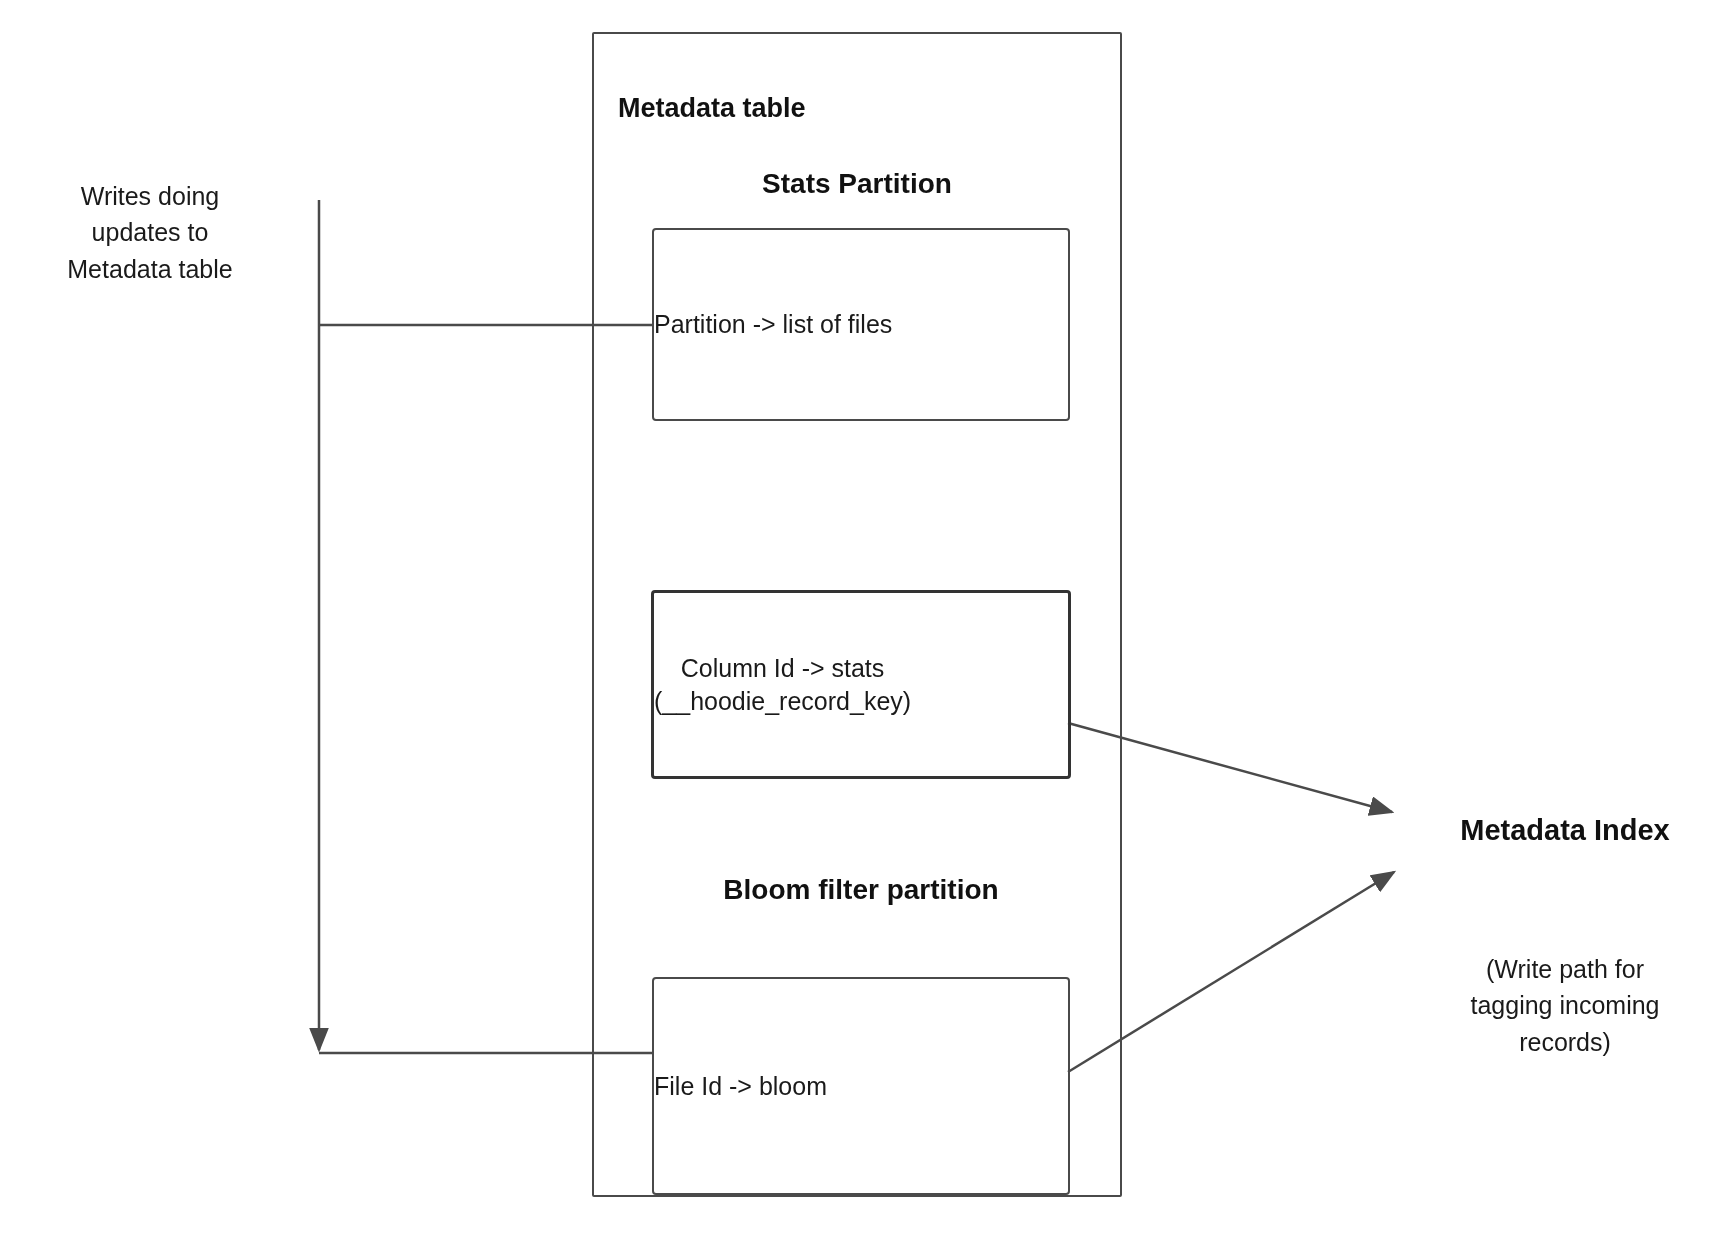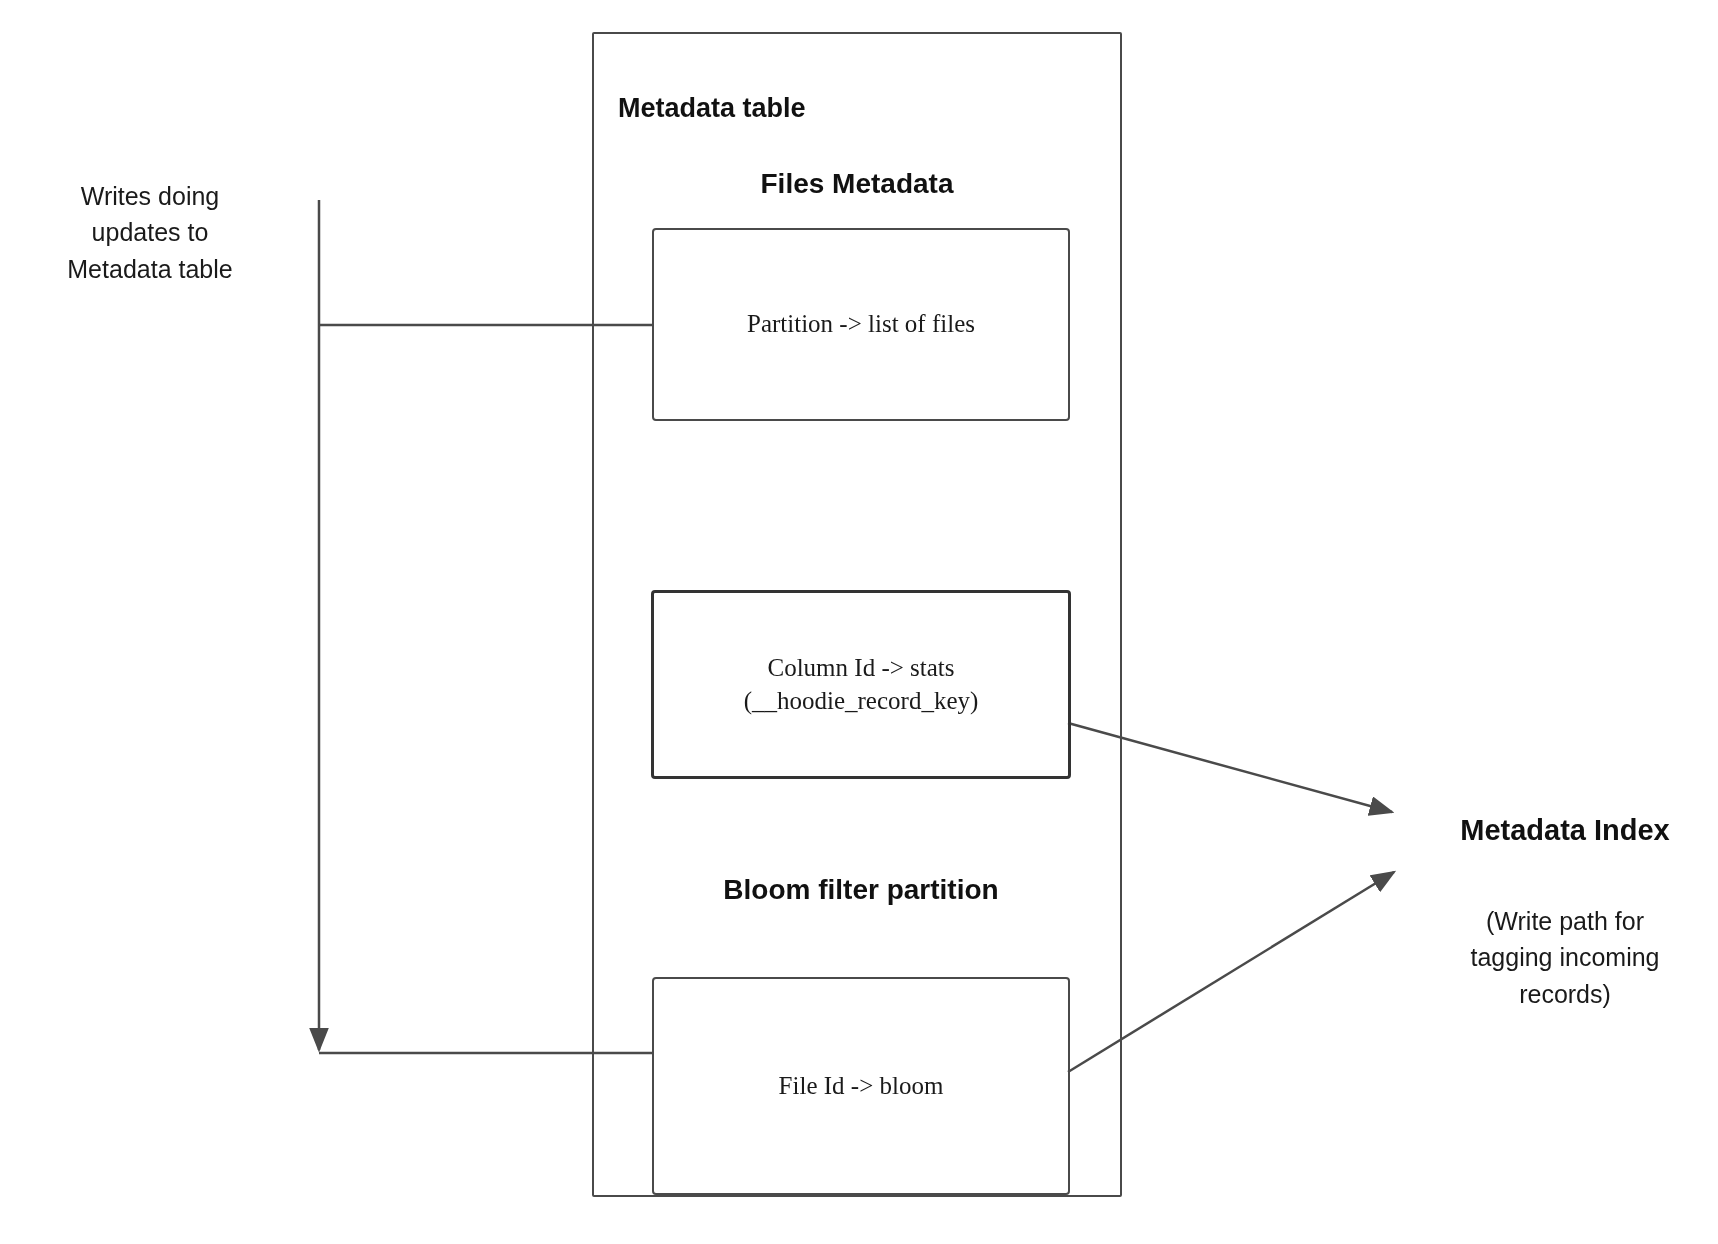--- a/index.html
+++ b/index.html
@@ -32,23 +32,22 @@
     border-radius: 4px;
     background: transparent;
   }
   .outer-box {
     border-width: 2px;
     border-radius: 2px;
   }
   .inner-box {
     display: flex;
     align-items: center;
-    justify-content: center;
+    justify-content: flex-start;
     text-align: center;
-    font-family: Liberation Serif, serif;
   }
   .inner-box.thick {
     border-width: 3px;
     border-color: #333333;
   }
   .box-text {
     font-size: 25px;
     line-height: 1.3;
     color: #1a1a1a;
     white-space: pre-line;
@@ -103,21 +102,21 @@
 
     <line x1="1068" y1="723" x2="1392" y2="812" stroke="#4a4a4a" stroke-width="2.5" marker-end="url(#arrowhead)"></line>
 
     <line x1="1068" y1="1072" x2="1394" y2="872" stroke="#4a4a4a" stroke-width="2.5" marker-end="url(#arrowhead)"></line>
   </svg>
 
   <div class="box outer-box" style="left:592px; top:32px; width:530px; height:1165px;"></div>
 
   <div class="label heading" style="left:618px; top:90px; width:380px; text-align:left;">Metadata table</div>
 
-  <div class="label section-title" style="left:652px; top:165px; width:410px;">Files Metadata</div>
+  <div class="label section-title" style="left:652px; top:165px; width:410px;">Stats Partition</div>
 
   <div class="box inner-box" style="left:652px; top:228px; width:418px; height:193px;">
     <span class="box-text">Partition -&gt; list of files</span>
   </div>
 
 
   <div class="box inner-box thick" style="left:651px; top:590px; width:420px; height:189px;">
     <span class="box-text">Column Id  -&gt; stats
 (__hoodie_record_key)</span>
   </div>
@@ -128,17 +127,17 @@
   <div class="box inner-box" style="left:652px; top:977px; width:418px; height:218px;">
     <span class="box-text">File Id -&gt; bloom</span>
   </div>
 
   <div class="label plain" style="left:20px; top:178px; width:260px; white-space:pre-line;">Writes doing
 updates to
 Metadata table</div>
 
   <div class="label right-title" style="left:1415px; top:812px; width:300px;">Metadata Index</div>
 
-  <div class="label plain" style="left:1425px; top:903px; width:280px; white-space:pre-line;">(Write path for
+  <div class="label plain" style="left:1425px; top:951px; width:280px; white-space:pre-line;">(Write path for
 tagging incoming
 records)</div>
 
 </div>
 
 </body></html>

